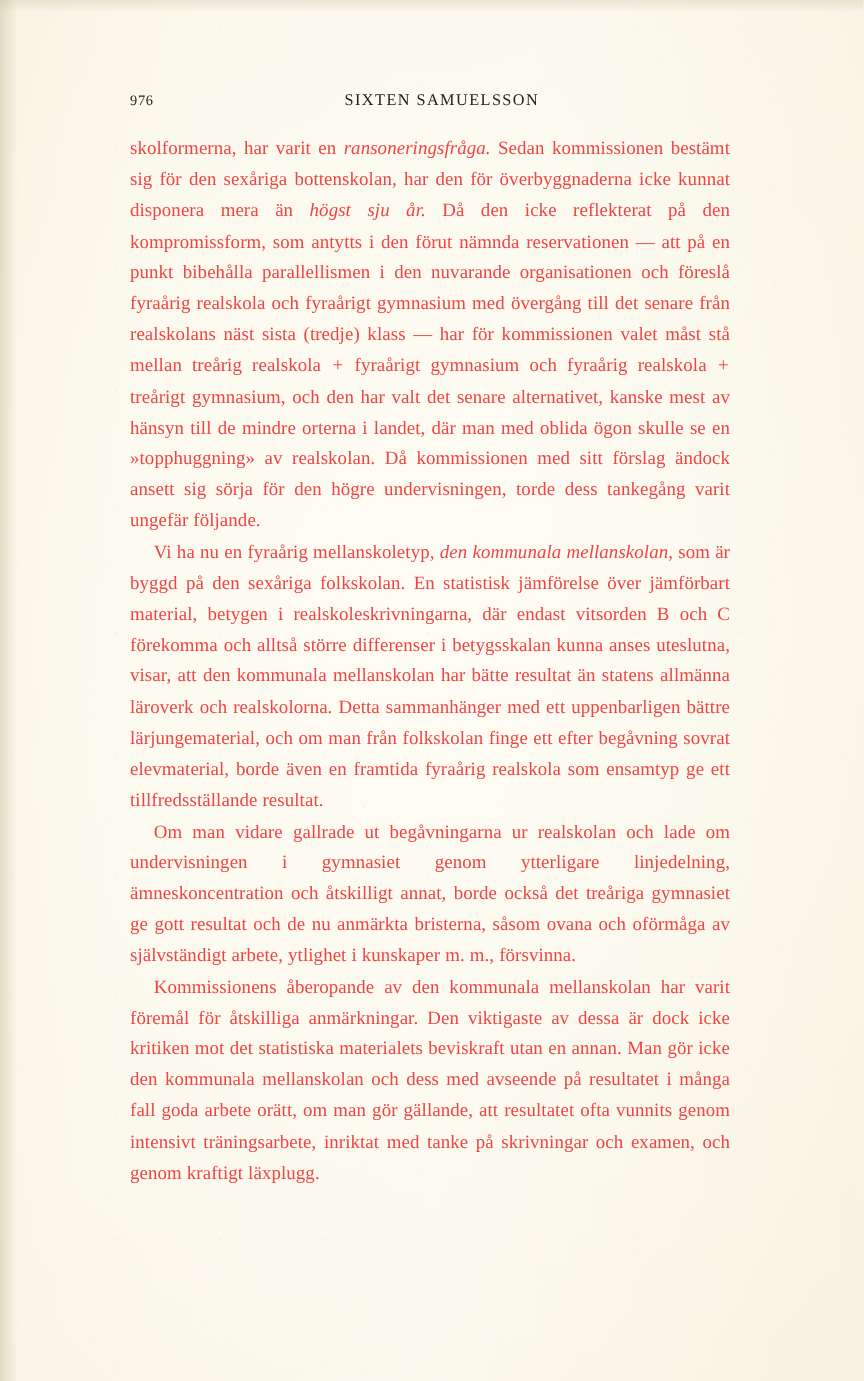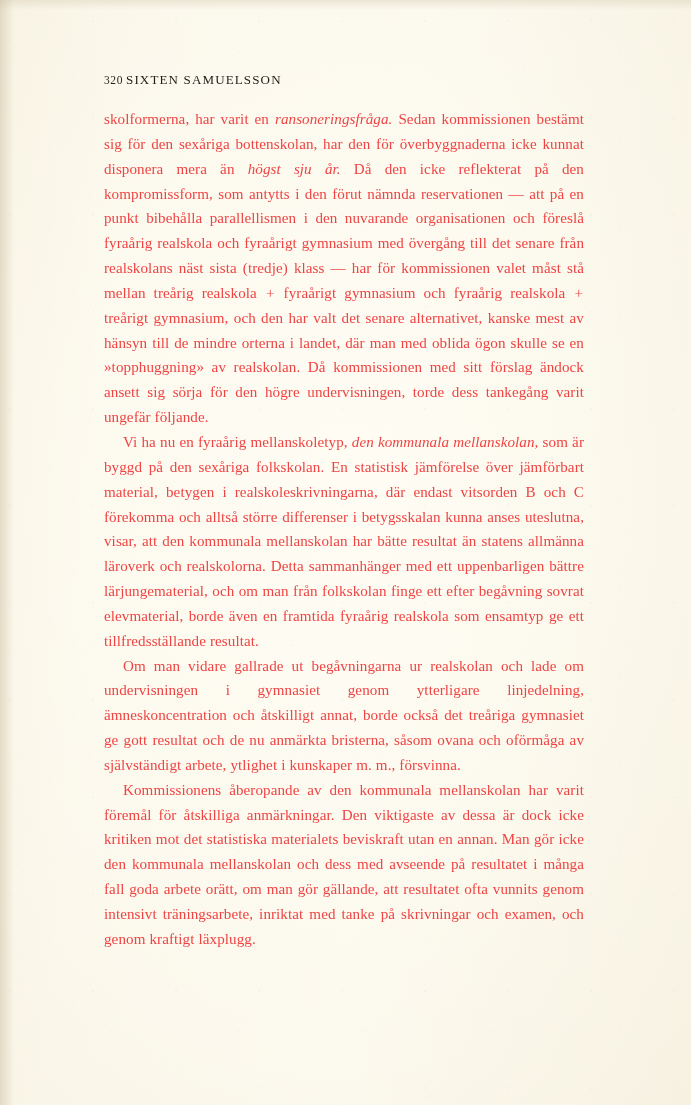--- a/index.html
+++ b/index.html
@@ -68,21 +68,21 @@
     align-items: baseline;
   }
   .folio {
     font-size: 11.5px;
     letter-spacing: .6px;
     color: #2a2520;
     width: 70px;
   }
   .runtitle {
     flex: 1;
-    text-align: left;
+    text-align: center;
     font-size: 13px;
     letter-spacing: 1.15px;
     color: #211d19;
     margin-left: -48px;
   }
 
   
   .textblock {
     position: absolute;
     top: 107px;
@@ -113,21 +113,21 @@
 </head>
 <body>
 
 <div class="page">
   <div class="paper"></div>
   <div class="grain"></div>
   <div class="edge-left"></div>
   <div class="edge-top"></div>
 
   <div class="runhead">
-    <span class="folio">320</span>
+    <span class="folio">976</span>
     <span class="runtitle">SIXTEN SAMUELSSON</span>
   </div>
 
   <div class="textblock">
 
     <p class="para" id="p1">skolformerna, har varit en <i>ransoneringsfråga.</i> Sedan kommissionen bestämt sig för den sexåriga bottenskolan, har den för överbyggnaderna icke kunnat disponera mera än <i>högst sju år.</i> Då den icke reflekterat på den kompromissform, som antytts i den förut nämnda reservationen — att på en punkt bibehålla parallellismen i den nuvarande organisationen och föreslå fyraårig realskola och fyraårigt gymnasium med övergång till det senare från realskolans näst sista (tredje) klass — har för kommissionen valet måst stå mellan treårig realskola <span class="plus">+</span> fyraårigt gymnasium och fyraårig realskola <span class="plus">+</span> treårigt gymnasium, och den har valt det senare alternativet, kanske mest av hänsyn till de mindre orterna i landet, där man med oblida ögon skulle se en »topphuggning» av realskolan. Då kommissionen med sitt förslag ändock ansett sig sörja för den högre undervisningen, torde dess tankegång varit ungefär följande.</p>
 
     <p class="para indent" id="p2">Vi ha nu en fyraårig mellanskoletyp, <i>den kommunala mellanskolan,</i> som är byggd på den sexåriga folkskolan. En statistisk jämförelse över jämförbart material, betygen i realskoleskrivningarna, där endast vitsorden B och C förekomma och alltså större differenser i betygsskalan kunna anses uteslutna, visar, att den kommunala mellanskolan har bätte resultat än statens allmänna läroverk och realskolorna. Detta sammanhänger med ett uppenbarligen bättre lärjungematerial, och om man från folkskolan finge ett efter begåvning sovrat elevmaterial, borde även en framtida fyraårig realskola som ensamtyp ge ett tillfredsställande resultat.</p>
 
     <p class="para indent" id="p3">Om man vidare gallrade ut begåvningarna ur realskolan och lade om undervisningen i gymnasiet genom ytterligare linjedelning, ämneskoncentration och åtskilligt annat, borde också det treåriga gymnasiet ge gott resultat och de nu anmärkta bristerna, såsom ovana och oförmåga av självständigt arbete, ytlighet i kunskaper m. m., försvinna.</p>

